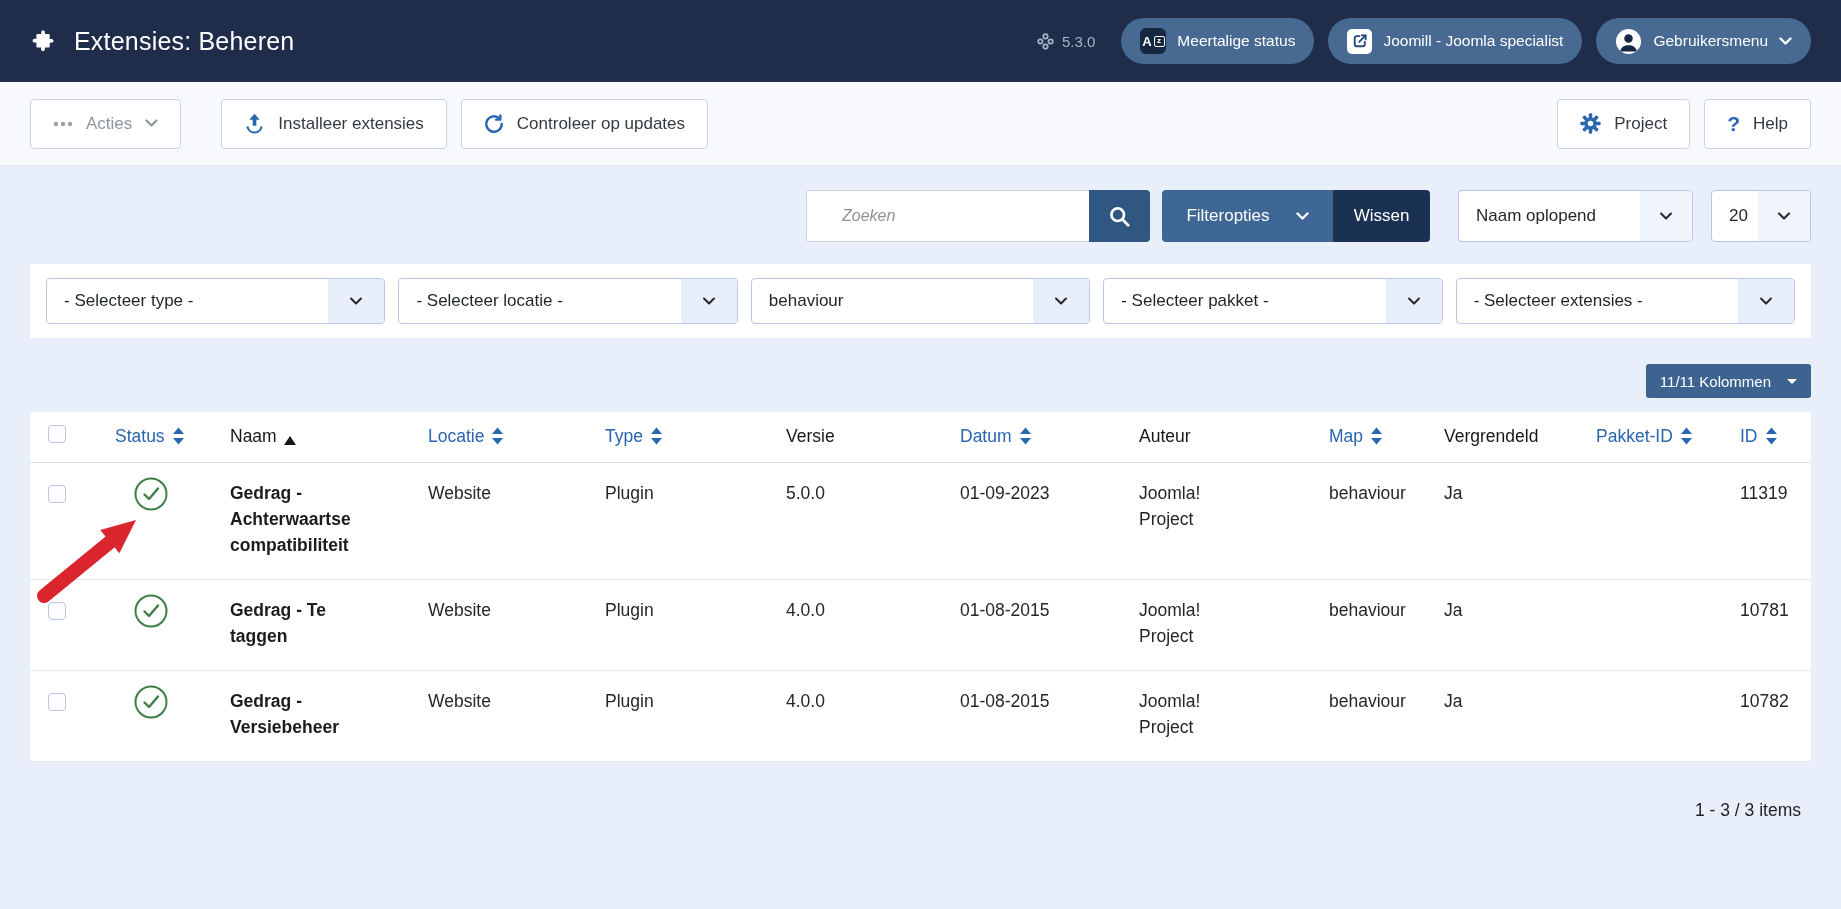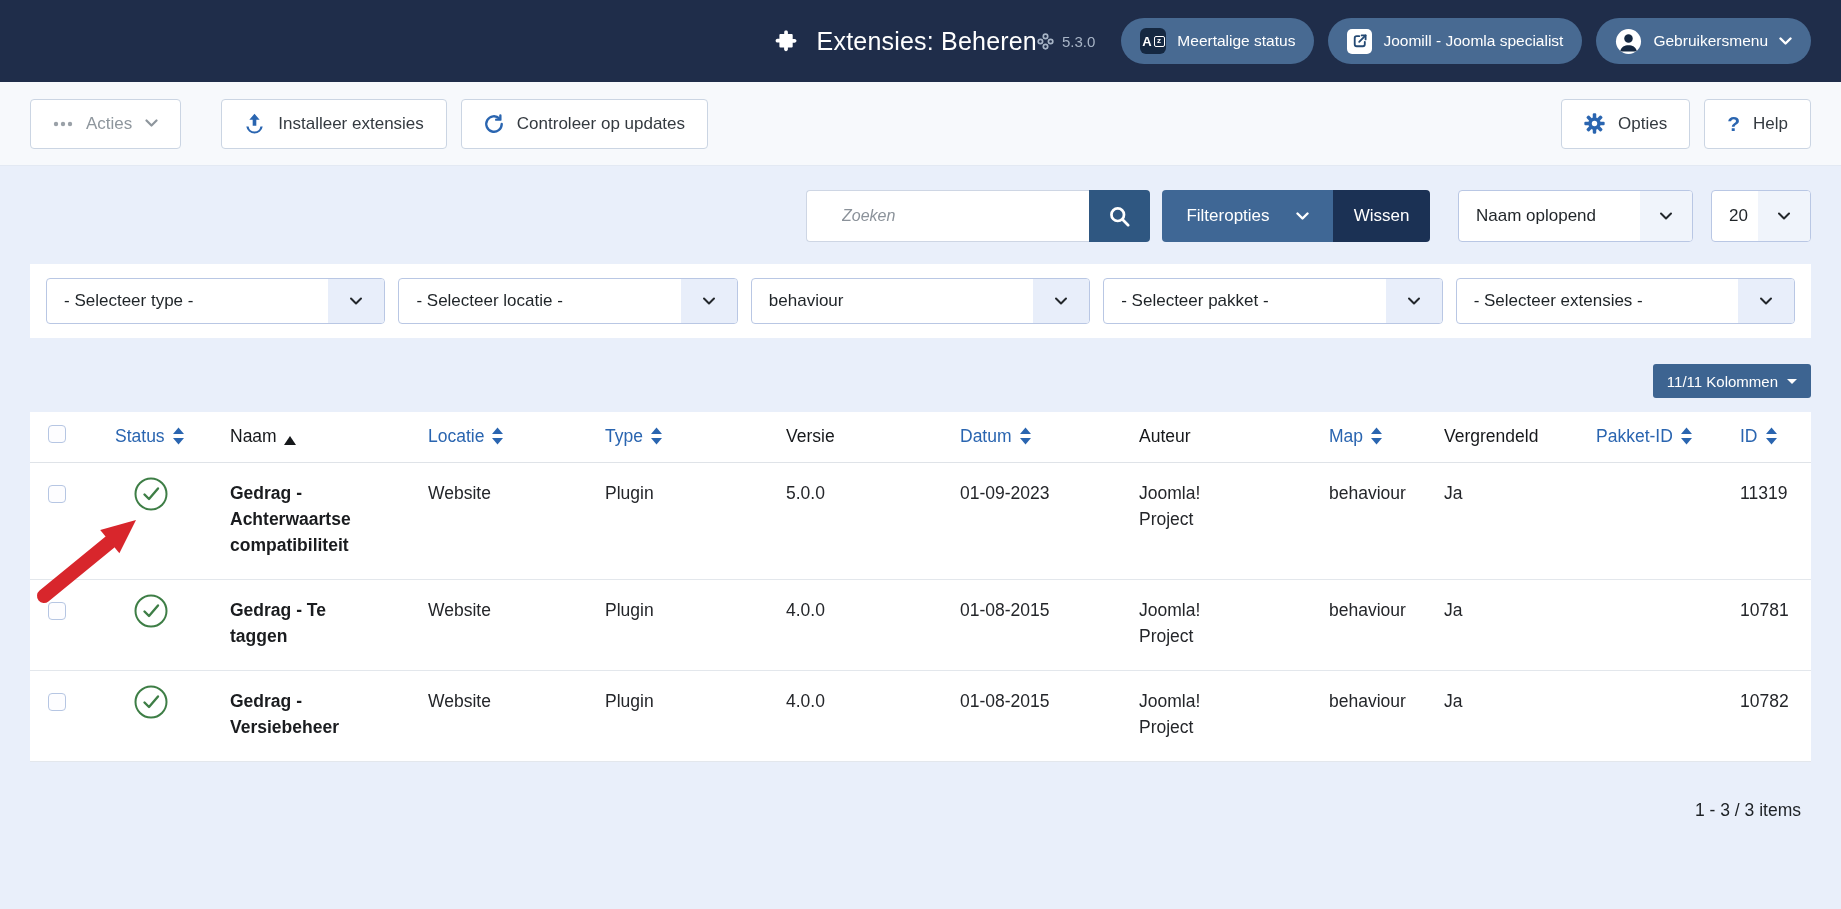--- a/index.html
+++ b/index.html
@@ -5,21 +5,21 @@
   * { box-sizing: border-box; margin: 0; padding: 0; }
   html,body { width:1841px; height:909px; }
   body {
     font-family: "Liberation Sans", "DejaVu Sans", sans-serif;
     background:#e9effa;
     position:relative;
     overflow:hidden;
     color:#24262a;
   }
   
-  .topbar { height:82px; background:#1f2d4a; display:flex; align-items:center; justify-content:flex-end; padding:0 30px; }
+  .topbar { height:82px; background:#1f2d4a; display:flex; align-items:center; justify-content:space-between; padding:0 30px; }
   .topbar-left { display:flex; align-items:center; gap:16px; }
   .page-title { color:#fff; font-size:25px; font-weight:500; letter-spacing:.2px; }
   .topbar-right { display:flex; align-items:center; gap:14px; }
   .version { display:flex; align-items:center; gap:8px; color:#a7b4c6; font-size:15px; margin-right:12px; }
   .pill { height:46px; border-radius:23px; background:#486a92; display:flex; align-items:center; gap:11px; padding:0 19px; color:#fff; font-size:15.5px; cursor:pointer; }
   .tr-icon { width:26px; height:26px; background:#152841; border-radius:6px; display:flex; align-items:center; justify-content:center; gap:2px; }
   .tr-a { color:#fff; font-size:13px; font-weight:700; }
   .tr-box { width:11px; height:11px; border:1.5px solid #fff; border-radius:2px; color:#fff; font-size:8px; line-height:8px; text-align:center; font-weight:700; }
   .ext-icon { width:25px; height:25px; background:#fff; border-radius:5px; display:flex; align-items:center; justify-content:center; }
   .chev { display:inline-block; }
@@ -43,21 +43,21 @@
   .wissen-btn { width:97px; background:#1b3154; color:#fff; border:none; border-radius:0 4px 4px 0; font-size:17px; display:flex; align-items:center; justify-content:center; cursor:pointer; font-family:inherit; }
   .select { position:relative; background:#fff; border:1px solid #b9c7e4; border-radius:4px; display:flex; align-items:center; cursor:pointer; overflow:hidden; }
   .select-value { padding-left:17px; font-size:17px; color:#1f2428; flex:1; white-space:nowrap; }
   .select-chev { width:52px; align-self:stretch; display:flex; align-items:center; justify-content:center; background:#f0f4fb; color:#23272b; }
   .sort-select { width:235px; height:52px; margin-left:28px; }
   .size-select { width:100px; height:52px; margin-left:18px; }
   .filter-band { background:#fff; padding:14px 16px; display:flex; gap:13px; margin-bottom:26px; }
   .filter-select { flex:1; height:46px; }
   .filter-select .select-chev { width:56px; background:#e8eefa; }
   .columns-row { display:flex; justify-content:flex-end; margin-bottom:14px; }
-  .columns-btn { height:34px; background:#3d6491; color:#fff; border:none; border-radius:3px; font-size:15px; padding:0 14px; display:flex; align-items:center; gap:9px; cursor:pointer; font-family:inherit;justify-content:flex-end; }
+  .columns-btn { height:34px; background:#3d6491; color:#fff; border:none; border-radius:3px; font-size:15px; padding:0 14px; display:flex; align-items:center; gap:16px; cursor:pointer; font-family:inherit;justify-content:flex-end; }
   .caret-down { width:0; height:0; border-left:5px solid transparent; border-right:5px solid transparent; border-top:5px solid #fff; display:inline-block; }
   
   table { width:100%; border-collapse:collapse; table-layout:fixed; background:#fff; }
   th { font-size:17.5px; font-weight:400; text-align:left; vertical-align:middle; height:50px; border-bottom:1px solid #dfe3e8; padding:0 8px 0 0; color:#16181b; }
   th.sortable { color:#2a65b0; cursor:pointer; }
   th .sort-ico { margin-left:7px; vertical-align:-3px; }
   td { vertical-align:top; padding:17px 8px 21px 0; font-size:17.5px; line-height:26px; color:#24262a; border-bottom:1px solid #e3e7ec; }
   .col-check { width:85px; } .col-status { width:115px; } .col-naam { width:198px; }
   .col-locatie { width:177px; } .col-type { width:181px; } .col-versie { width:174px; }
   .col-datum { width:179px; } .col-auteur { width:190px; } .col-map { width:115px; }
@@ -186,21 +186,21 @@
               <rect x="-2" y="-11.6" width="4" height="5.5" rx="1.2" transform="rotate(135)"></rect>
               <rect x="-2" y="-11.6" width="4" height="5.5" rx="1.2" transform="rotate(180)"></rect>
               <rect x="-2" y="-11.6" width="4" height="5.5" rx="1.2" transform="rotate(225)"></rect>
               <rect x="-2" y="-11.6" width="4" height="5.5" rx="1.2" transform="rotate(270)"></rect>
               <rect x="-2" y="-11.6" width="4" height="5.5" rx="1.2" transform="rotate(315)"></rect>
             </g>
             <circle r="7.2"></circle>
             <circle r="3.1" fill="#fff"></circle>
           </svg>
       </span>
-      <span>Opties</span>
+      <span>Project</span>
     </button>
     <button class="btn">
       <span class="qmark">?</span>
       <span>Help</span>
     </button>
   </div>
 </div>
 
 <main>
 

